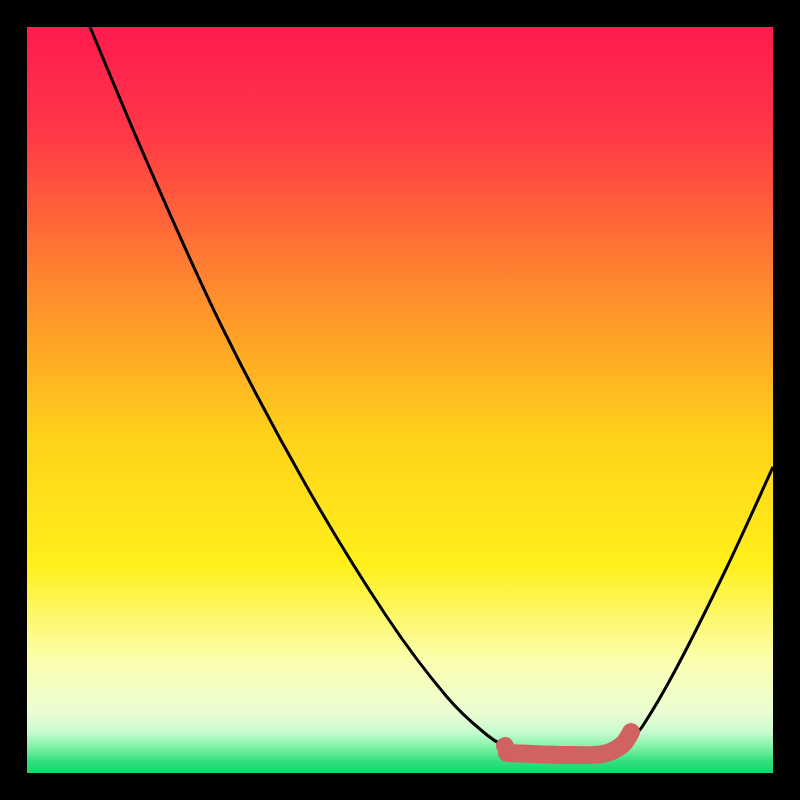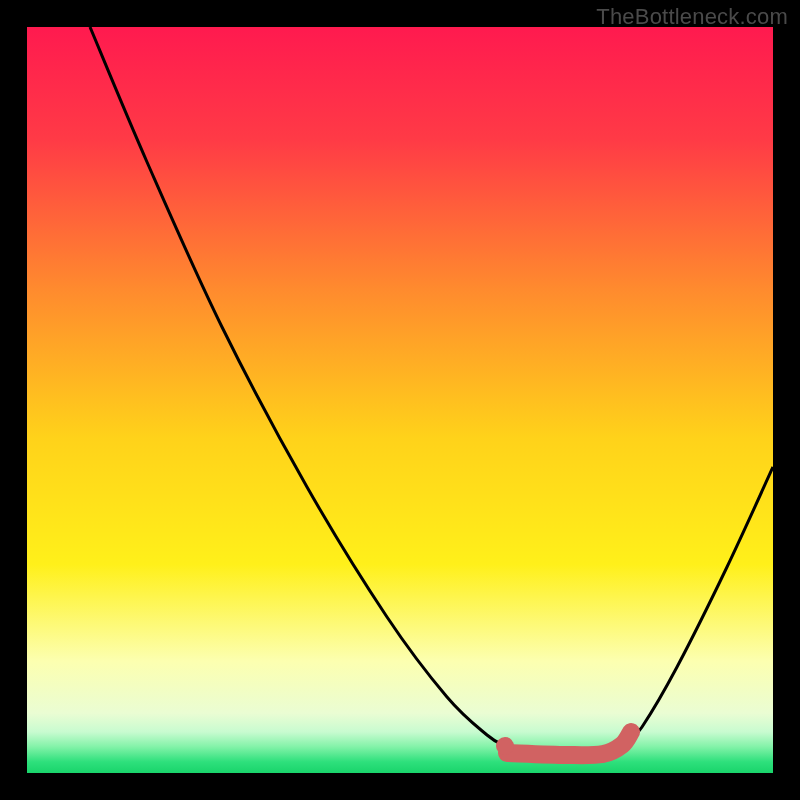--- a/index.html
+++ b/index.html
@@ -63,14 +63,13 @@
     </svg>
 
     <svg class="curves" viewBox="0 0 746 746" preserveAspectRatio="none" width="746" height="746">
       <path fill="none" stroke="#000000" stroke-width="3" d="M 63 0 C 72.5 22.5, 98 85, 120 135 C 142 185, 168.33333333333334 245.83333333333334, 195 300 C 221.66666666666666 354.1666666666667, 252.5 411.6666666666667, 280 460 C 307.5 508.3333333333333, 336.6666666666667 555, 360 590 C 383.3333333333333 625, 403.3333333333333 650.3333333333334, 420 670 C 436.6666666666667 689.6666666666666, 450.3333333333333 699.8333333333334, 460 708 C 469.6666666666667 716.1666666666666, 475 717.1666666666666, 478 719"></path>
       <path fill="none" stroke="#000000" stroke-width="3" d="M 597 720 C 600 716.6666666666666, 606.1666666666666 713.3333333333334, 615 700 C 623.8333333333334 686.6666666666666, 635.8333333333334 666.6666666666666, 650 640 C 664.1666666666666 613.3333333333334, 684 573.3333333333334, 700 540 C 716 506.6666666666667, 738.3333333333334 456.6666666666667, 746 440"></path>
       <path fill="none" stroke="#d16262" stroke-width="18" stroke-linecap="round" d="M 480 726 C 490 726.3333333333334, 524 727.8333333333334, 540 728 C 556 728.1666666666666, 566.8333333333334 728.6666666666666, 576 727 C 585.1666666666666 725.3333333333334, 590.3333333333334 721.6666666666666, 595 718 C 599.6666666666666 714.3333333333334, 602.5 707.1666666666666, 604 705"></path>
       <circle fill="#d16262" cx="478" cy="719" r="9"></circle>
     </svg>
 
   </div>
-  <div class="watermark">TheBottleneck.com</div>
 </div>
 
 </body></html>

